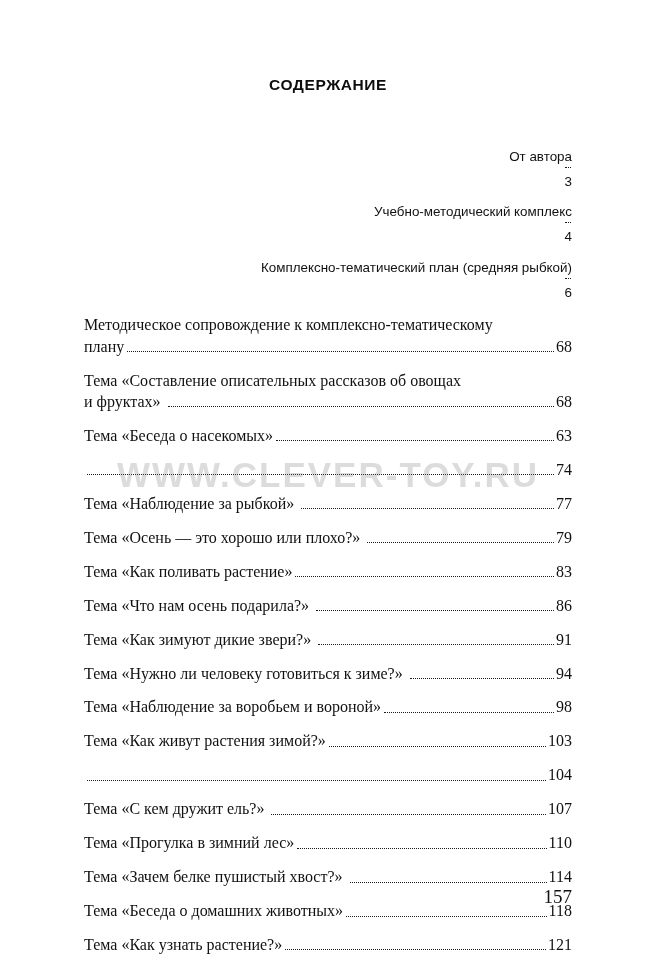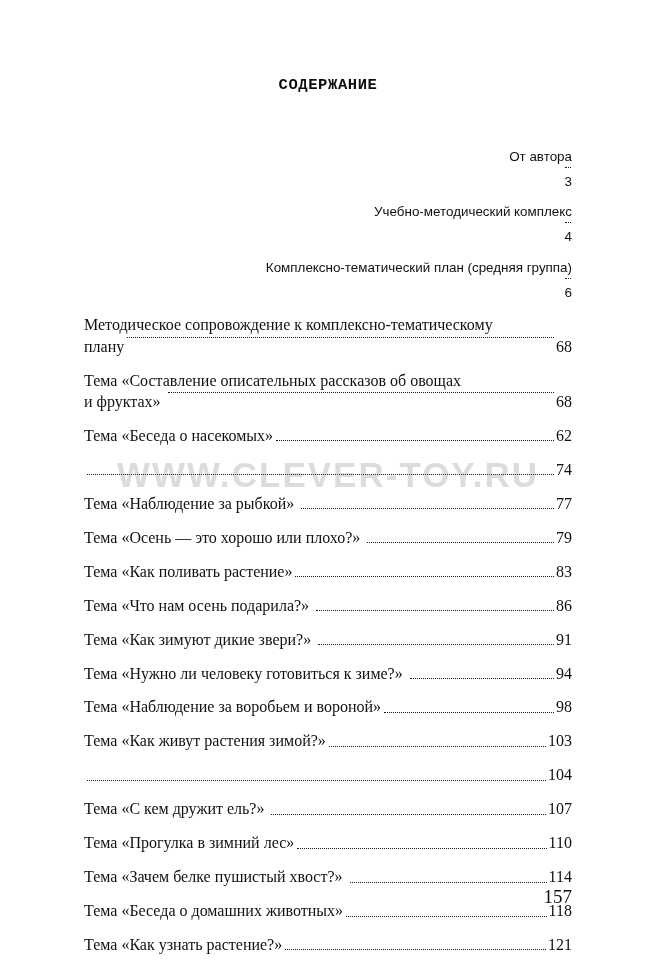--- a/index.html
+++ b/index.html
@@ -15,21 +15,21 @@
     position: relative;
     overflow: hidden;
   }
   .page {
     position: absolute;
     inset: 0;
     padding: 0;
   }
   .toc-title {
     text-align: center;
-    font-family: Liberation Mono, monospace;
+    font-family: Liberation Sans, sans-serif;
     font-weight: bold;
     font-size: 15.5px;
     letter-spacing: 0.6px;
     margin-top: 76px;
     color: #0d0d0d;
   }
   .toc-list {
     margin: 0;
     padding: 0;
     list-style: none;
@@ -71,21 +71,21 @@
   }
   
   .toc-item.wrap {
     display: block;
   }
   .toc-item.wrap .line1 {
     display: block;
   }
   .toc-item.wrap .line2row {
     display: flex;
-    align-items: flex-start;
+    align-items: flex-end;
     font-family: Liberation Serif, serif;
   }
   .toc-item.wrap .line2 {
     flex: 0 1 auto;
     white-space: pre;
   }
   .folio {
     position: absolute;
     right: 84px;
     bottom: 52px;
@@ -121,21 +121,21 @@
         <span class="toc-text">От автора</span>
         <span class="toc-dots"></span>
         <span class="toc-page">3</span>
       </li>
       <li class="toc-item sans">
         <span class="toc-text">Учебно-методический комплекс</span>
         <span class="toc-dots"></span>
         <span class="toc-page">4</span>
       </li>
       <li class="toc-item sans">
-        <span class="toc-text">Комплексно-тематический план (средняя группа)</span>
+        <span class="toc-text">Комплексно-тематический план (средняя рыбкой)</span>
         <span class="toc-dots"></span>
         <span class="toc-page">6</span>
       </li>
       <li class="toc-item wrap">
         <span class="line1">Методическое сопровождение к комплексно-тематическому</span>
         <span class="line2row">
           <span class="line2">плану</span>
           <span class="toc-dots"></span>
           <span class="toc-page">68</span>
         </span>
@@ -144,21 +144,21 @@
         <span class="line1">Тема «Составление описательных рассказов об овощах</span>
         <span class="line2row">
           <span class="line2">и фруктах» </span>
           <span class="toc-dots"></span>
           <span class="toc-page">68</span>
         </span>
       </li>
       <li class="toc-item">
         <span class="toc-text">Тема «Беседа о насекомых»</span>
         <span class="toc-dots"></span>
-        <span class="toc-page">62</span>
+        <span class="toc-page">63</span>
       </li>
       <li class="toc-item">
         <span class="toc-dots"></span>
         <span class="toc-page">74</span>
       </li>
       <li class="toc-item">
         <span class="toc-text">Тема «Наблюдение за рыбкой» </span>
         <span class="toc-dots"></span>
         <span class="toc-page">77</span>
       </li>

